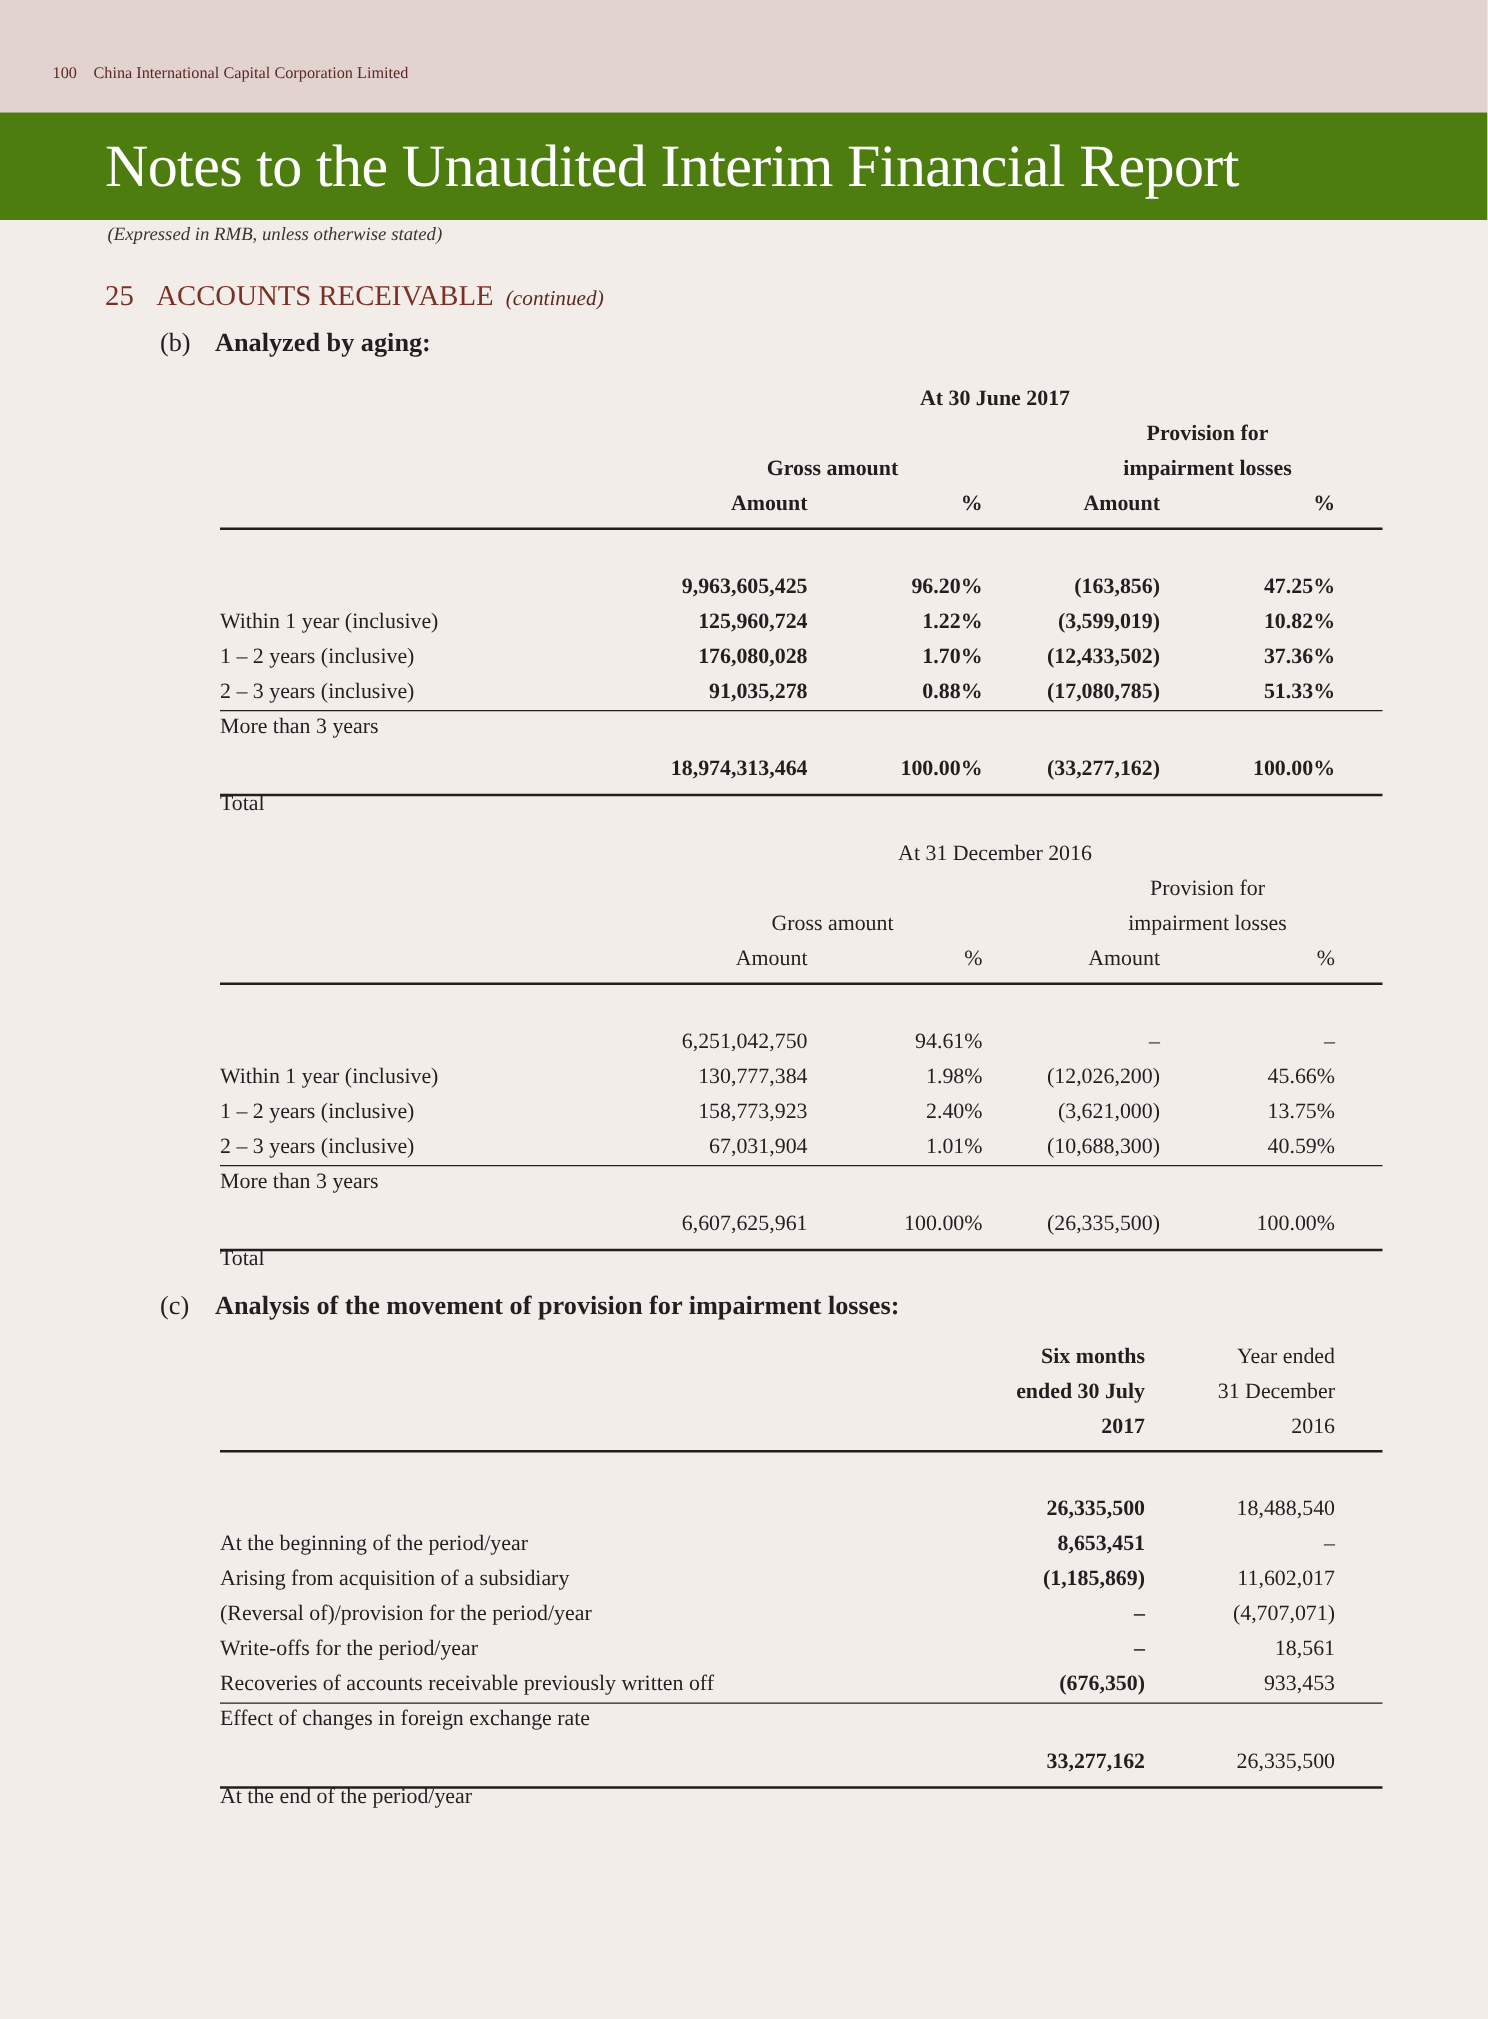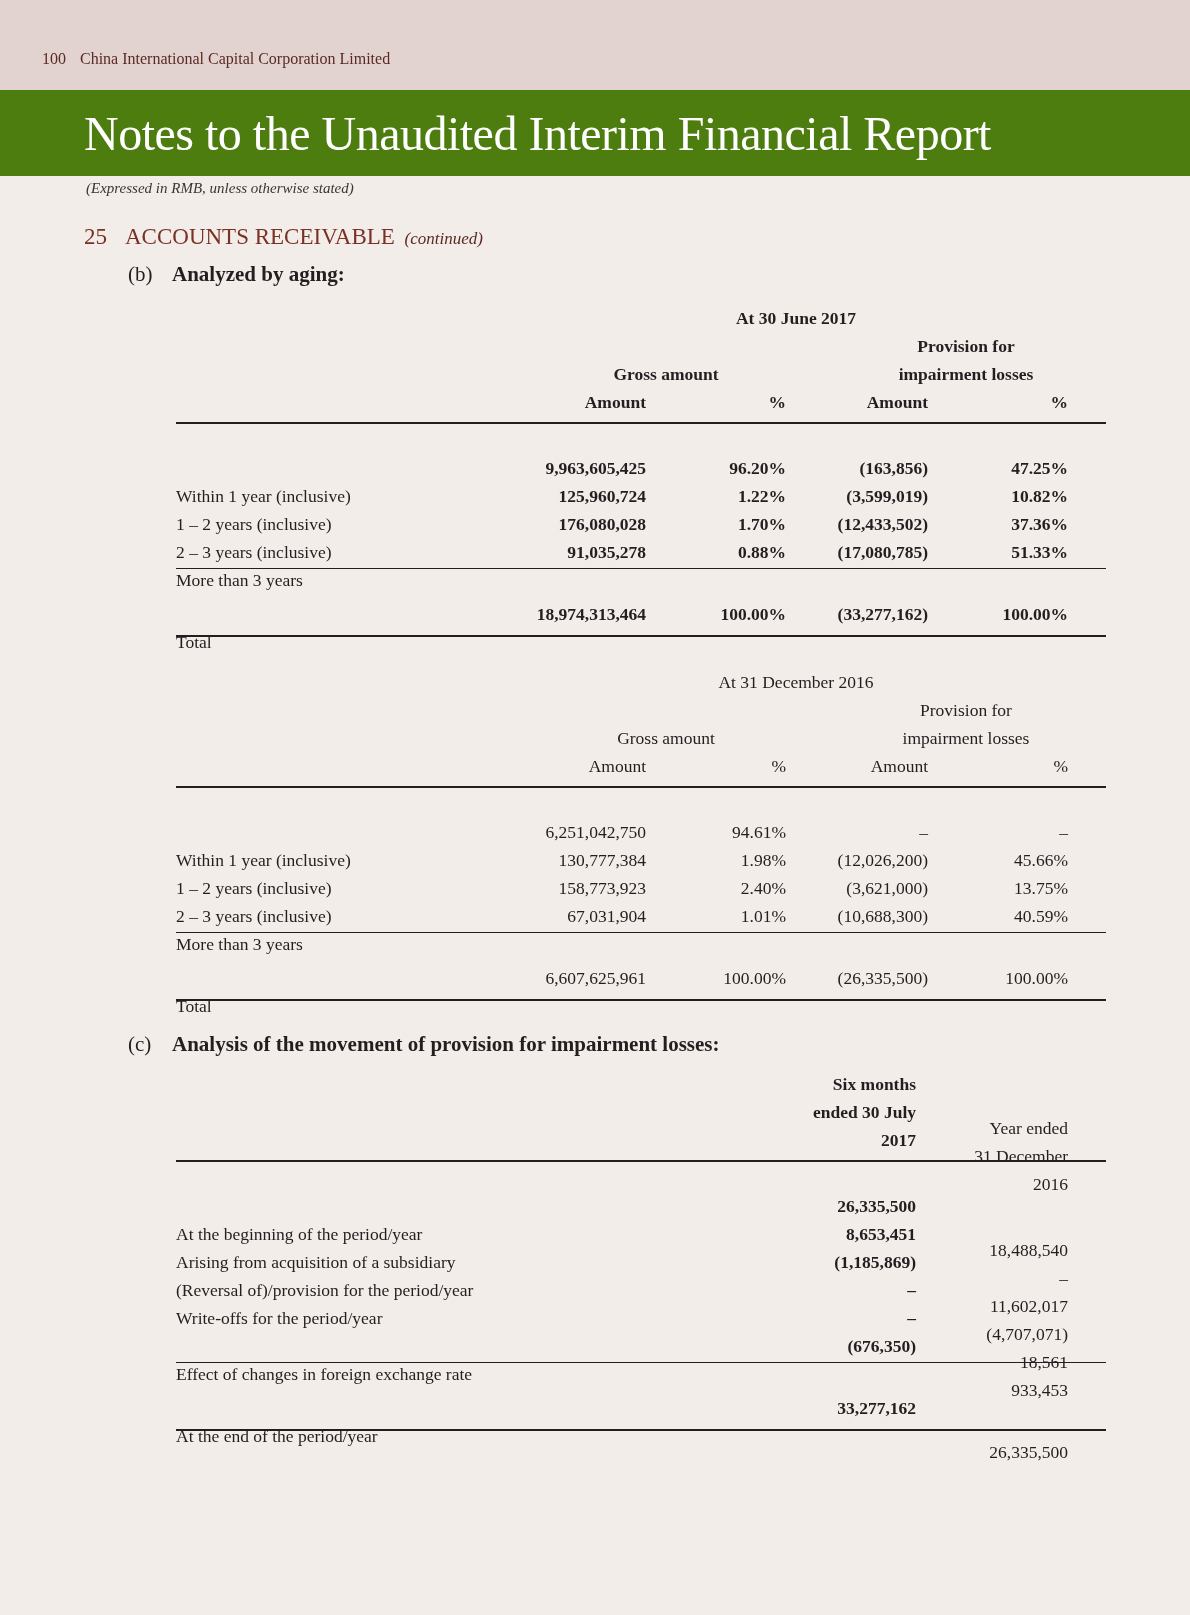--- a/index.html
+++ b/index.html
@@ -10,21 +10,21 @@
     color: #231f20;
     position: relative;
     overflow: hidden;
   }
   .top-band {
     position: absolute; left: 0; top: 0; width: 1190px; height: 90px;
     background: #e2d3d0;
   }
   .running-head {
     position: absolute; left: 42px; top: 50px;
-    font-size: 16px; color: #5a2a22;
+    font-size: 13px; color: #5a2a22;
   }
   .running-head .pg { margin-right: 10px; }
   .title-band {
     position: absolute; left: 0; top: 90px; width: 1190px; height: 86px;
     background: #4d7c0f;
   }
   .title-band h1 {
     margin: 0; position: absolute; left: 84px; top: 16px;
     font-size: 48px; font-weight: normal; color: #ffffff; letter-spacing: -0.5px;
   }
@@ -50,21 +50,21 @@
   .r1 { right: 460px; text-align: right; }
   .r2 { right: 320px; text-align: right; }
   .r3 { right: 178px; text-align: right; }
   .r4 { right: 38px; text-align: right; }
   .hdr-center { position: absolute; text-align: center; }
   .rule { position: absolute; left: 0; width: 930px; border-top: 1.5px solid #231f20; }
   .rule.thick { border-top: 2px solid #231f20; }
   .bold { font-weight: bold; }
   .mv { position: absolute; left: 176px; width: 930px; font-size: 17.5px; }
   .mv .m1 { right: 190px; text-align: right; }
-  .mv .m2 { right: 38px; text-align: right; margin-top: 44px; }
+  .mv .m2 { right: 38px; text-align: right; }
 </style>
 </head>
 <body>
 
 <div class="top-band"></div>
 <div class="running-head">
   <span class="pg">100</span>
   <span>China International Capital Corporation Limited</span>
 </div>
 <div class="title-band">
@@ -213,20 +213,21 @@
       <span class="cell lab">(Reversal of)/provision for the period/year</span>
       <span class="cell m1 bold">(1,185,869)</span>
       <span class="cell m2">11,602,017</span>
     </div>
     <div class="row">
       <span class="cell lab">Write-offs for the period/year</span>
       <span class="cell m1 bold">–</span>
       <span class="cell m2">(4,707,071)</span>
     </div>
     <div class="row">
+      <span class="cell lab">Recoveries of accounts receivable previously written off</span>
       <span class="cell m1 bold">–</span>
       <span class="cell m2">18,561</span>
     </div>
     <div class="row">
       <span class="cell lab">Effect of changes in foreign exchange rate</span>
       <span class="cell m1 bold">(676,350)</span>
       <span class="cell m2">933,453</span>
     </div>
   </div>
   <div class="rule" style="top:288px;"></div>

